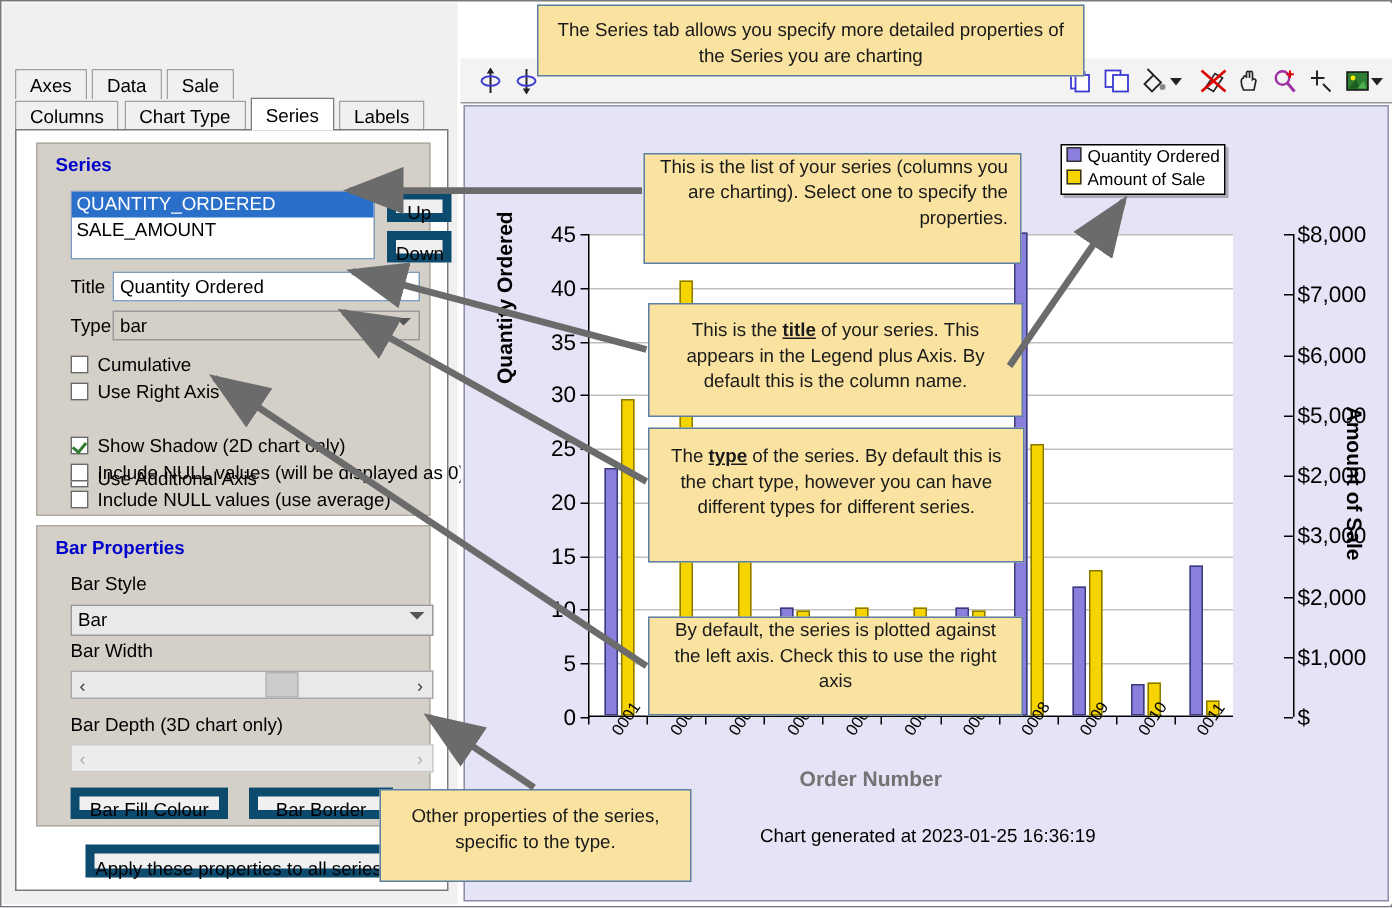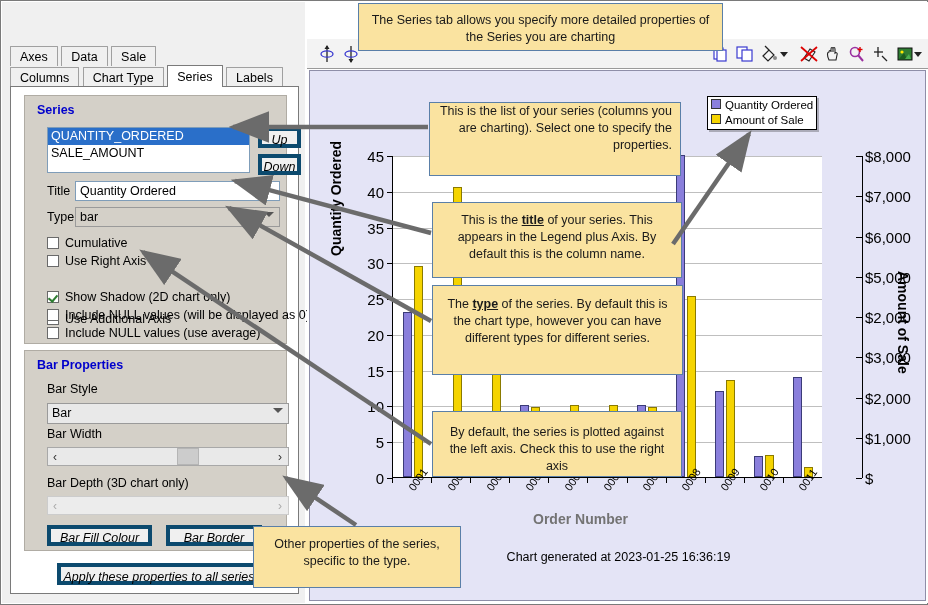--- a/index.html
+++ b/index.html
@@ -43,23 +43,23 @@
 
   .lbl{position:absolute;font-size:12.5px;color:#000;white-space:nowrap;}
 
   
   #series-list{position:absolute;left:22px;top:31px;width:203px;height:46px;
                background:#ffffff;border:1px solid #7f9db9;box-sizing:border-box;}
   .list-item{height:17px;line-height:17px;font-size:12.5px;padding-left:3px;color:#000;white-space:nowrap;}
   .list-item.sel{background:#2a6fc9;color:#ffffff;}
 
   
-  .winbtn{position:absolute;background:#f0f0f0;border:4px solid #0c4a6e;
+  .winbtn{position:absolute;background:#f0f0f0;border:6px solid #0c4a6e;
           font-size:12.5px;color:#000;text-align:center;box-sizing:border-box;
-          line-height:19px;font-style:italic;}
+          line-height:19px;}
   #btn-up{left:233px;top:31px;width:43px;height:21px;line-height:19px;}
   #btn-down{left:233px;top:58px;width:43px;height:21px;line-height:19px;}
 
   
   #title-input{position:absolute;left:50px;top:85px;width:205px;height:20px;
                background:#ffffff;border:1px solid #7f9db9;box-sizing:border-box;
                font-size:12.5px;line-height:18px;padding-left:4px;color:#000;}
   
   .combo{position:absolute;background:#d4d0c8;border:1px solid #9a9a9a;box-sizing:border-box;
          font-size:12.5px;color:#000;line-height:18px;padding-left:4px;}
@@ -127,21 +127,21 @@
   .swatch{display:inline-block;width:8px;height:8px;border:1px solid #333;margin-right:4px;vertical-align:0px;}
 
   
   .callout{position:absolute;background:#fae3a0;border:1px solid #5a7fa8;
            font-size:12.5px;color:#1a1a1a;text-align:center;box-sizing:border-box;
            line-height:17px;padding:6px 8px;z-index:40;}
   #co-top{left:357px;top:2px;width:365px;height:48px;padding-top:8px;}
   #co-list{left:428px;top:101px;width:252px;height:74px;padding-top:0;text-align:right;}
   #co-title{left:431px;top:201px;width:250px;height:76px;padding-top:9px;}
   #co-type{left:431px;top:284px;width:251px;height:90px;padding-top:10px;}
-  #co-axis{left:431px;top:410px;width:250px;height:66px;padding-top:12px;}
+  #co-axis{left:431px;top:410px;width:250px;height:66px;padding-top:0;}
   #co-other{left:252px;top:525px;width:208px;height:62px;padding-top:9px;}
 
   .u{text-decoration:underline;font-weight:bold;}
 
   
   svg#arrows{position:absolute;left:0;top:0;width:928px;height:605px;pointer-events:none;z-index:45;}
 </style>
 </head>
 <body>
 

